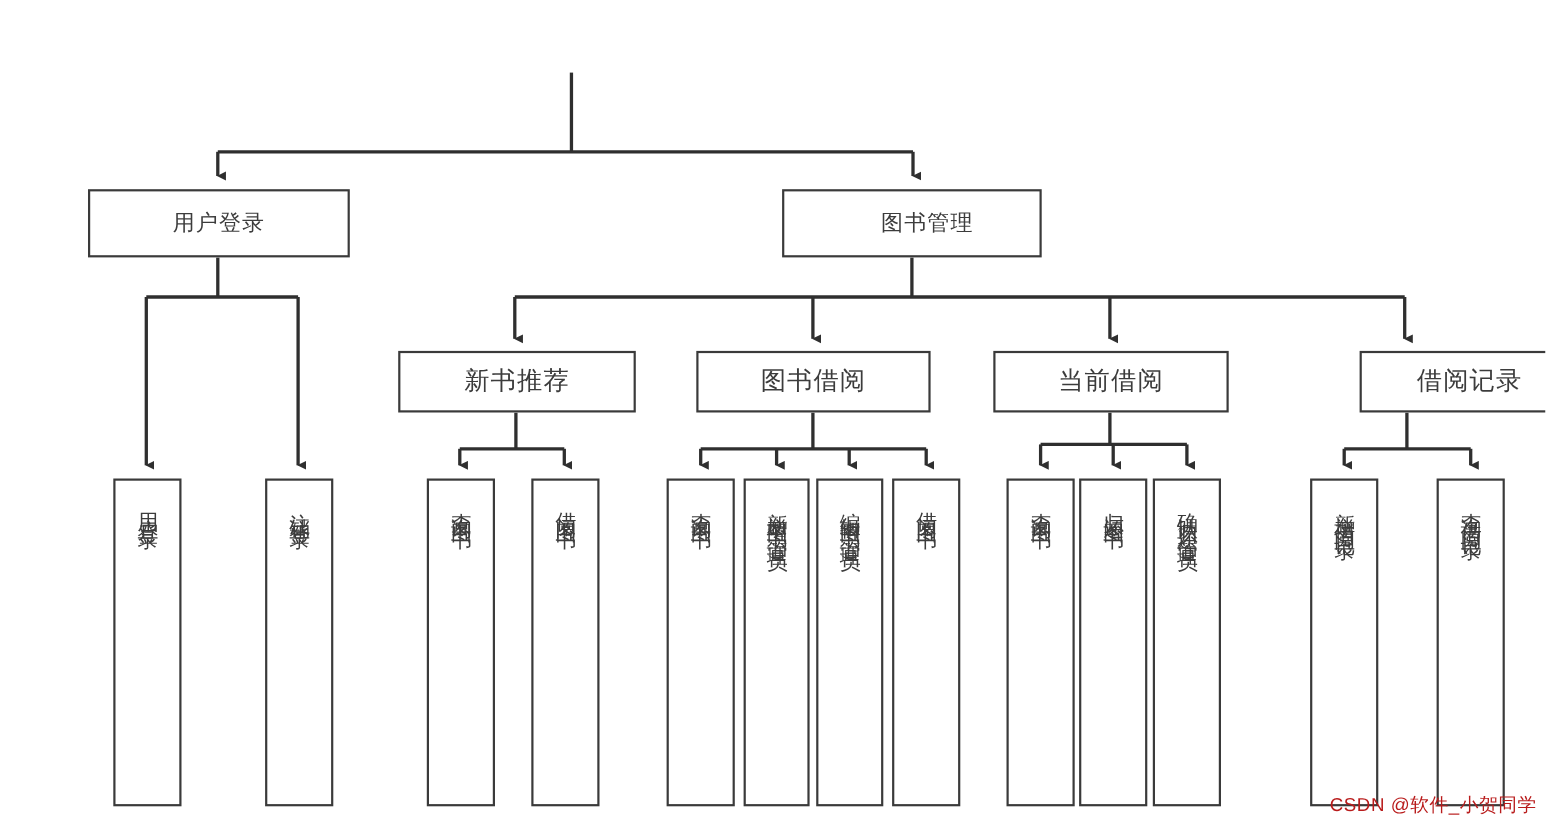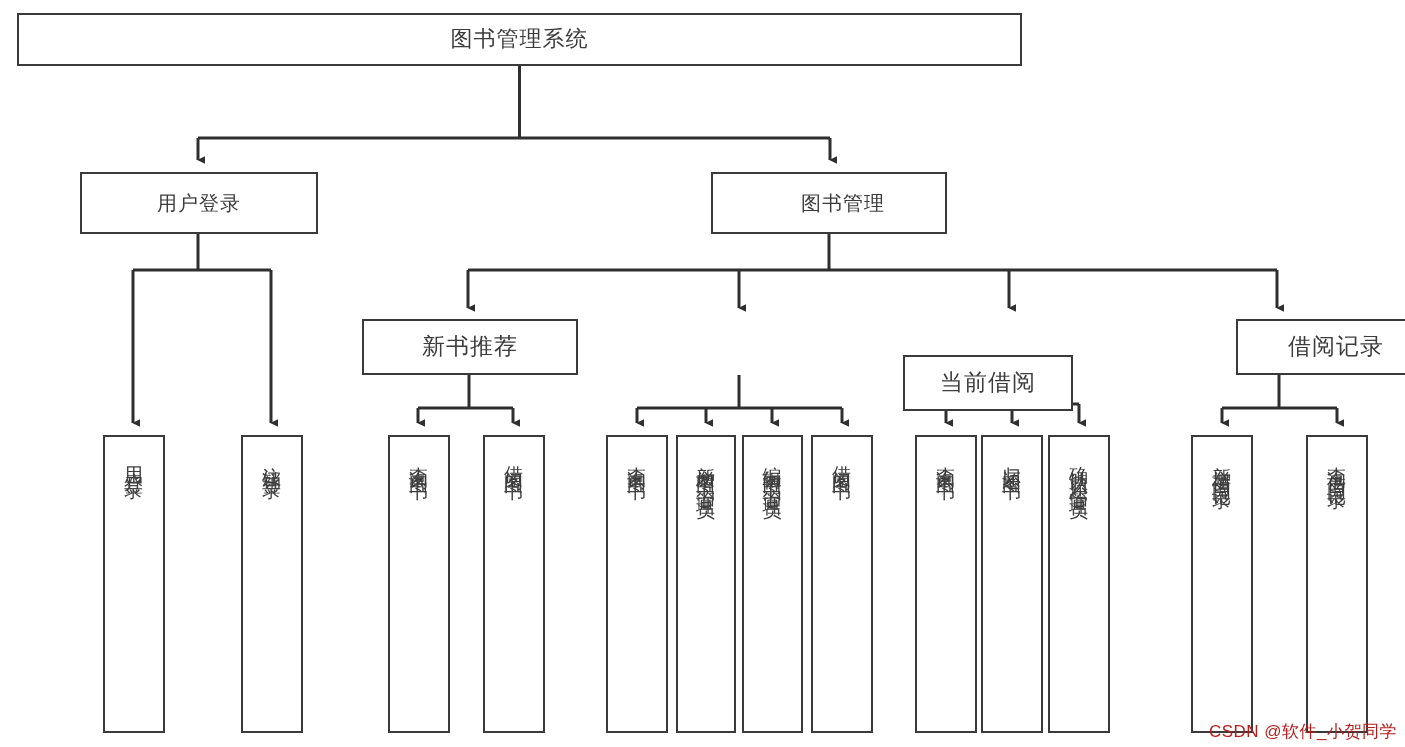--- a/index.html
+++ b/index.html
@@ -127,35 +127,35 @@
       <path d="M 1012 404 L 1012 423" marker-end="url(#arrowhead)"></path>
       <path d="M 1079 404 L 1079 423" marker-end="url(#arrowhead)"></path>
 
       <path d="M 1279 375 L 1279 408"></path>
       <path d="M 1222 408 L 1337 408"></path>
       <path d="M 1222 408 L 1222 423" marker-end="url(#arrowhead)"></path>
       <path d="M 1337 408 L 1337 423" marker-end="url(#arrowhead)"></path>
     </g>
   </svg>
 
-  <div class="node level-root" style="left:17px; top:13px; width:1005px; height:53px;">
-    <span class="node-label">图书管理系统</span>
-  </div>
 
   <div class="node level-1" style="left:80px; top:172px; width:238px; height:62px;">
     <span class="node-label">用户登录</span>
   </div>
   <div class="node level-1" style="left:711px; top:172px; width:236px; height:62px;padding-left:28px;">
     <span class="node-label">图书管理</span>
   </div>
 
   <div class="node level-2" style="left:362px; top:319px; width:216px; height:56px;">
     <span class="node-label">新书推荐</span>
   </div>
-  <div class="node level-2" style="left:903px; top:319px; width:170px; height:56px;margin-top:36px;">
+  <div class="node level-2" style="left:633px; top:319px; width:213px; height:56px;">
+    <span class="node-label">图书借阅</span>
+  </div>
+  <div class="node level-2" style="left:903px; top:319px; width:214px; height:56px;">
     <span class="node-label">当前借阅</span>
   </div>
   <div class="node level-2" style="left:1236px; top:319px; width:200px; height:56px;">
     <span class="node-label">借阅记录</span>
   </div>
 
   <div class="node leaf" style="left:103px; top:435px; width:62px; height:298px;">
     <span class="node-label">用户登录</span>
   </div>
   <div class="node leaf" style="left:241px; top:435px; width:62px; height:298px;">

